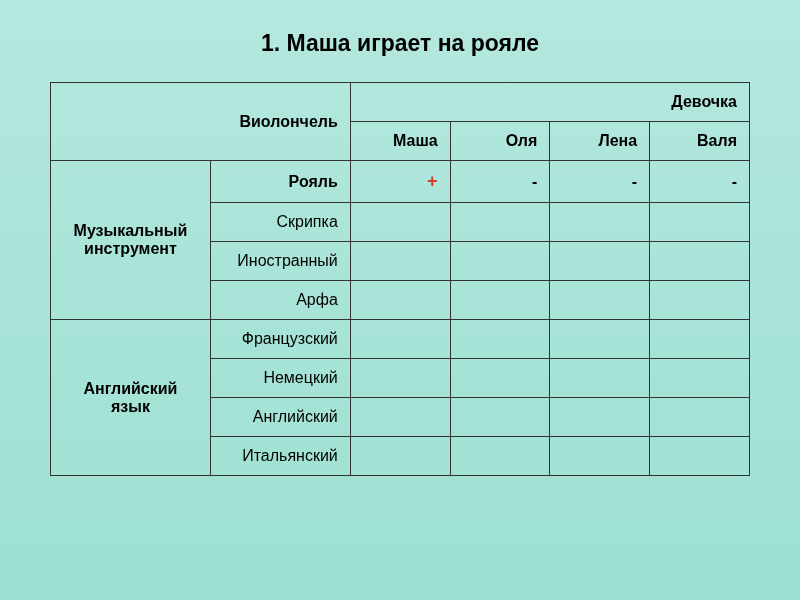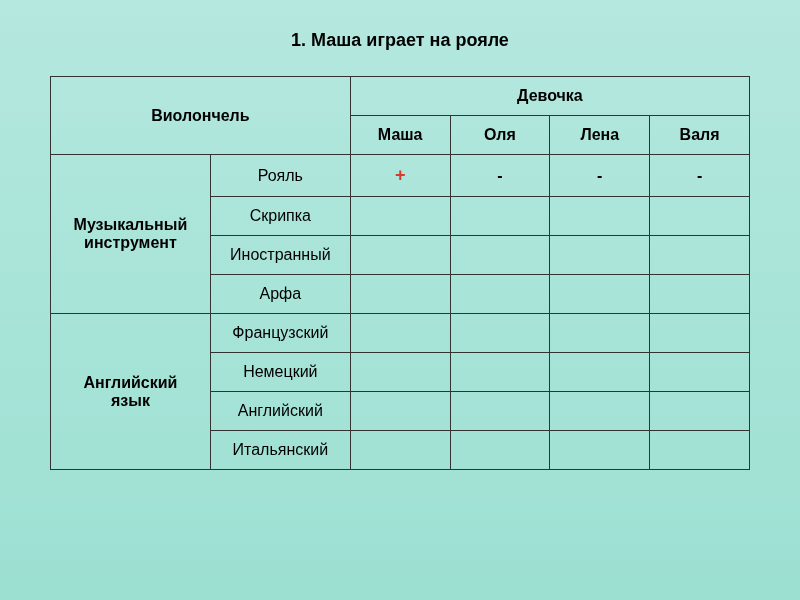--- a/index.html
+++ b/index.html
@@ -7,33 +7,33 @@
     width: 800px;
     height: 600px;
     background: linear-gradient(to bottom, #b5e8df 0%, #a8e4d8 50%, #9ce0d2 100%);
     font-family: Arial, sans-serif;
     display: flex;
     flex-direction: column;
     align-items: center;
     padding-top: 30px;
   }
   .title {
-    font-size: 18px;
+    font-size: 23px;
     font-weight: bold;
     color: #000;
     margin-bottom: 25px;
   }
   table {
     border-collapse: collapse;
     width: 700px;
   }
   td, th {
     border: 1px solid #333;
     padding: 10px 12px;
-    text-align: center;
+    text-align: right;
     font-size: 16px;
     color: #000;
     font-weight: normal;
   }
   .header-cell {
     font-weight: bold;
   }
   .center-cell {
     text-align: center;
     vertical-align: middle;
@@ -42,21 +42,21 @@
   .plus {
     color: #d63a2a;
     font-weight: bold;
     font-size: 18px;
   }
   .minus {
     color: #000;
     font-weight: bold;
   }
   .col-hobby { width: 160px; }
-  .col-item { width: 140px; }
+  .col-item { width: 140px; font-weight: bold; }
   .col-girl { width: 100px; }
 </style>
 </head>
 <body>
 
 <div class="title">1. Маша играет на рояле</div>
 
 <table>
   <tbody>
       <tr>

